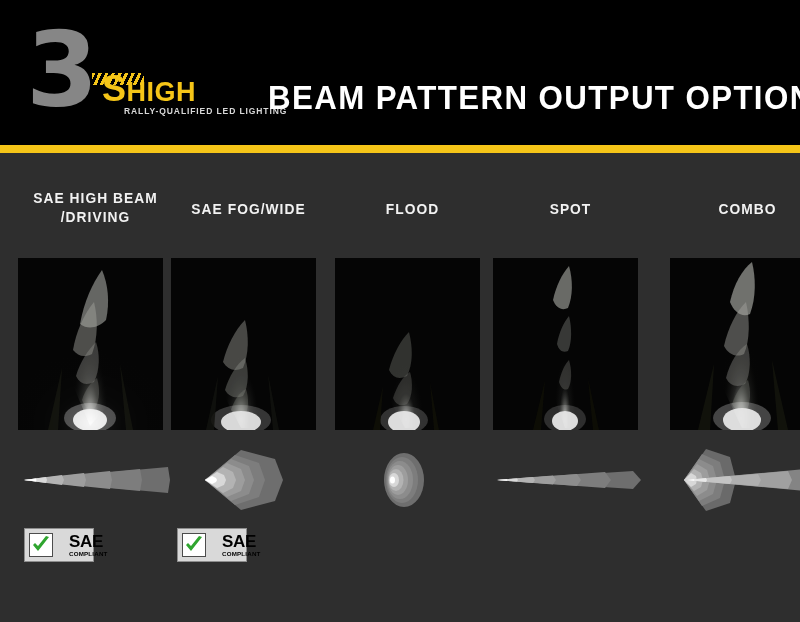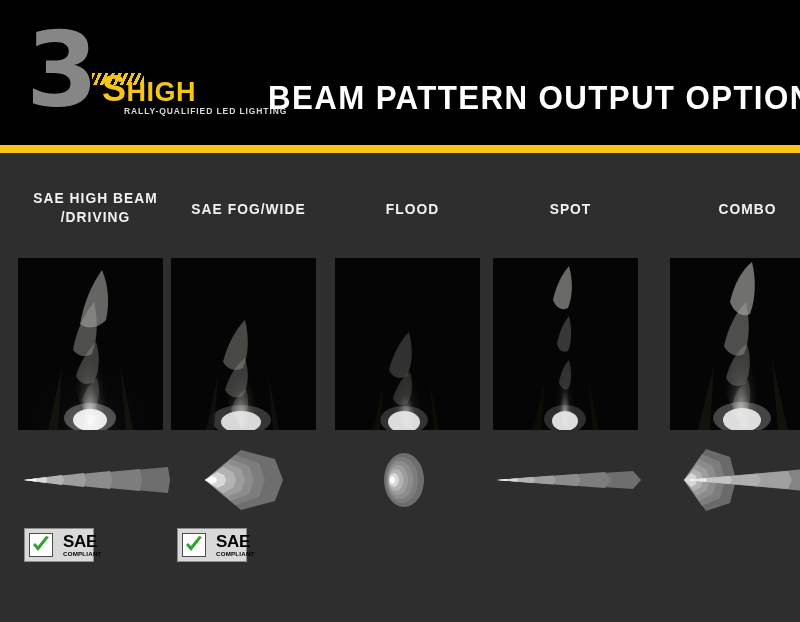--- a/index.html
+++ b/index.html
@@ -159,21 +159,21 @@
   }
   .sae-check-box {
     width: 24px; height: 24px;
     background: #ffffff;
     border: 1px solid #4c4c4c;
     position: relative;
     flex: 0 0 auto;
   }
   .sae-check-box svg { position: absolute; left: 1px; top: 1px; }
   .sae-text {
-    margin-left: 10px;
+    margin-left: 16px;
     display: flex;
     flex-direction: column;
     justify-content: center;
     line-height: 1;
   }
   .sae-big {
     color: #000000;
     font-family: "Liberation Sans", sans-serif;
     font-weight: bold;
     font-size: 17px;

